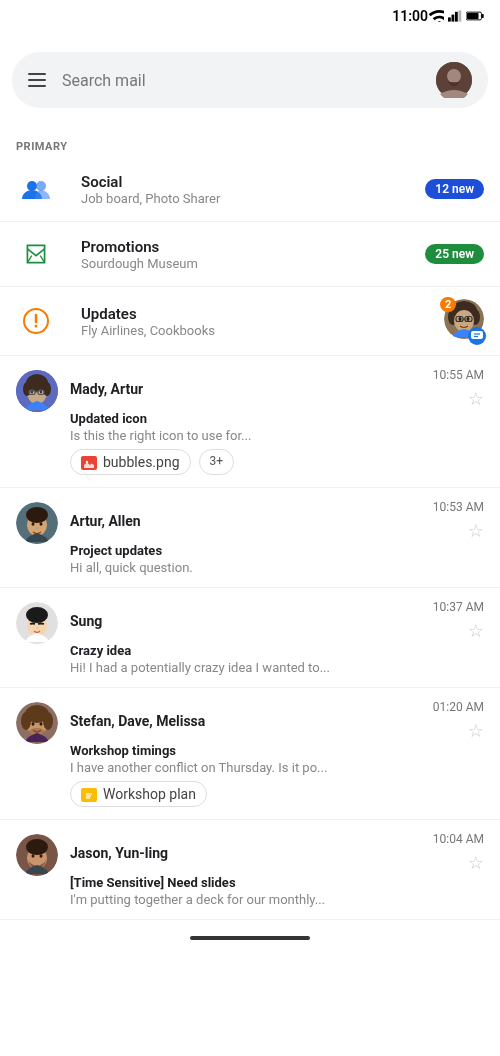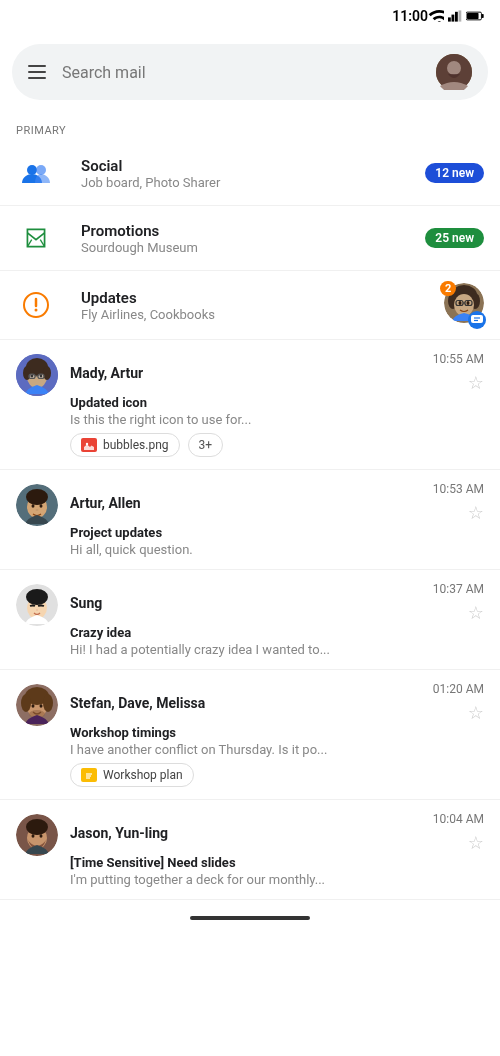--- a/index.html
+++ b/index.html
@@ -25,21 +25,21 @@
       font-weight: 600;
     }
     .status-icons {
       display: flex;
       align-items: center;
       gap: 4px;
     }
 
     
     .search-bar {
-      margin: 16px 12px;
+      margin: 24px 12px;
       background: #f1f3f4;
       border-radius: 28px;
       display: flex;
       align-items: center;
       padding: 10px 16px;
       gap: 16px;
     }
     .hamburger-icon {
       display: flex;
       flex-direction: column;
@@ -69,21 +69,21 @@
       color: #fff;
       font-size: 14px;
       font-weight: bold;
       flex-shrink: 0;
     }
 
     
     .section-label {
       padding: 8px 16px 4px 16px;
       font-size: 11px;
-      font-weight: 400;
+      font-weight: 700;
       color: #777;
       letter-spacing: 0.5px;
     }
 
     
     .category-row {
       display: flex;
       align-items: center;
       padding: 12px 16px;
       gap: 25px;
@@ -212,26 +212,26 @@
       text-overflow: ellipsis;
     }
     .email-attachments {
       display: flex;
       gap: 8px;
       margin-top: 6px;
       flex-wrap: wrap;
     }
     .attachment-chip {
       display: flex;
-      align-items: center;
+      align-items: flex-end;
       gap: 6px;
       border: 1px solid #ddd;
       border-radius: 16px;
       padding: 4px 10px;
-      font-size: 12px;
+      font-size: 14px;
       color: #444;
     }
     .attachment-icon {
       width: 16px;
       height: 14px;
       background: #ea4335;
       border-radius: 2px;
       display: flex;
       align-items: center;
       justify-content: center;

